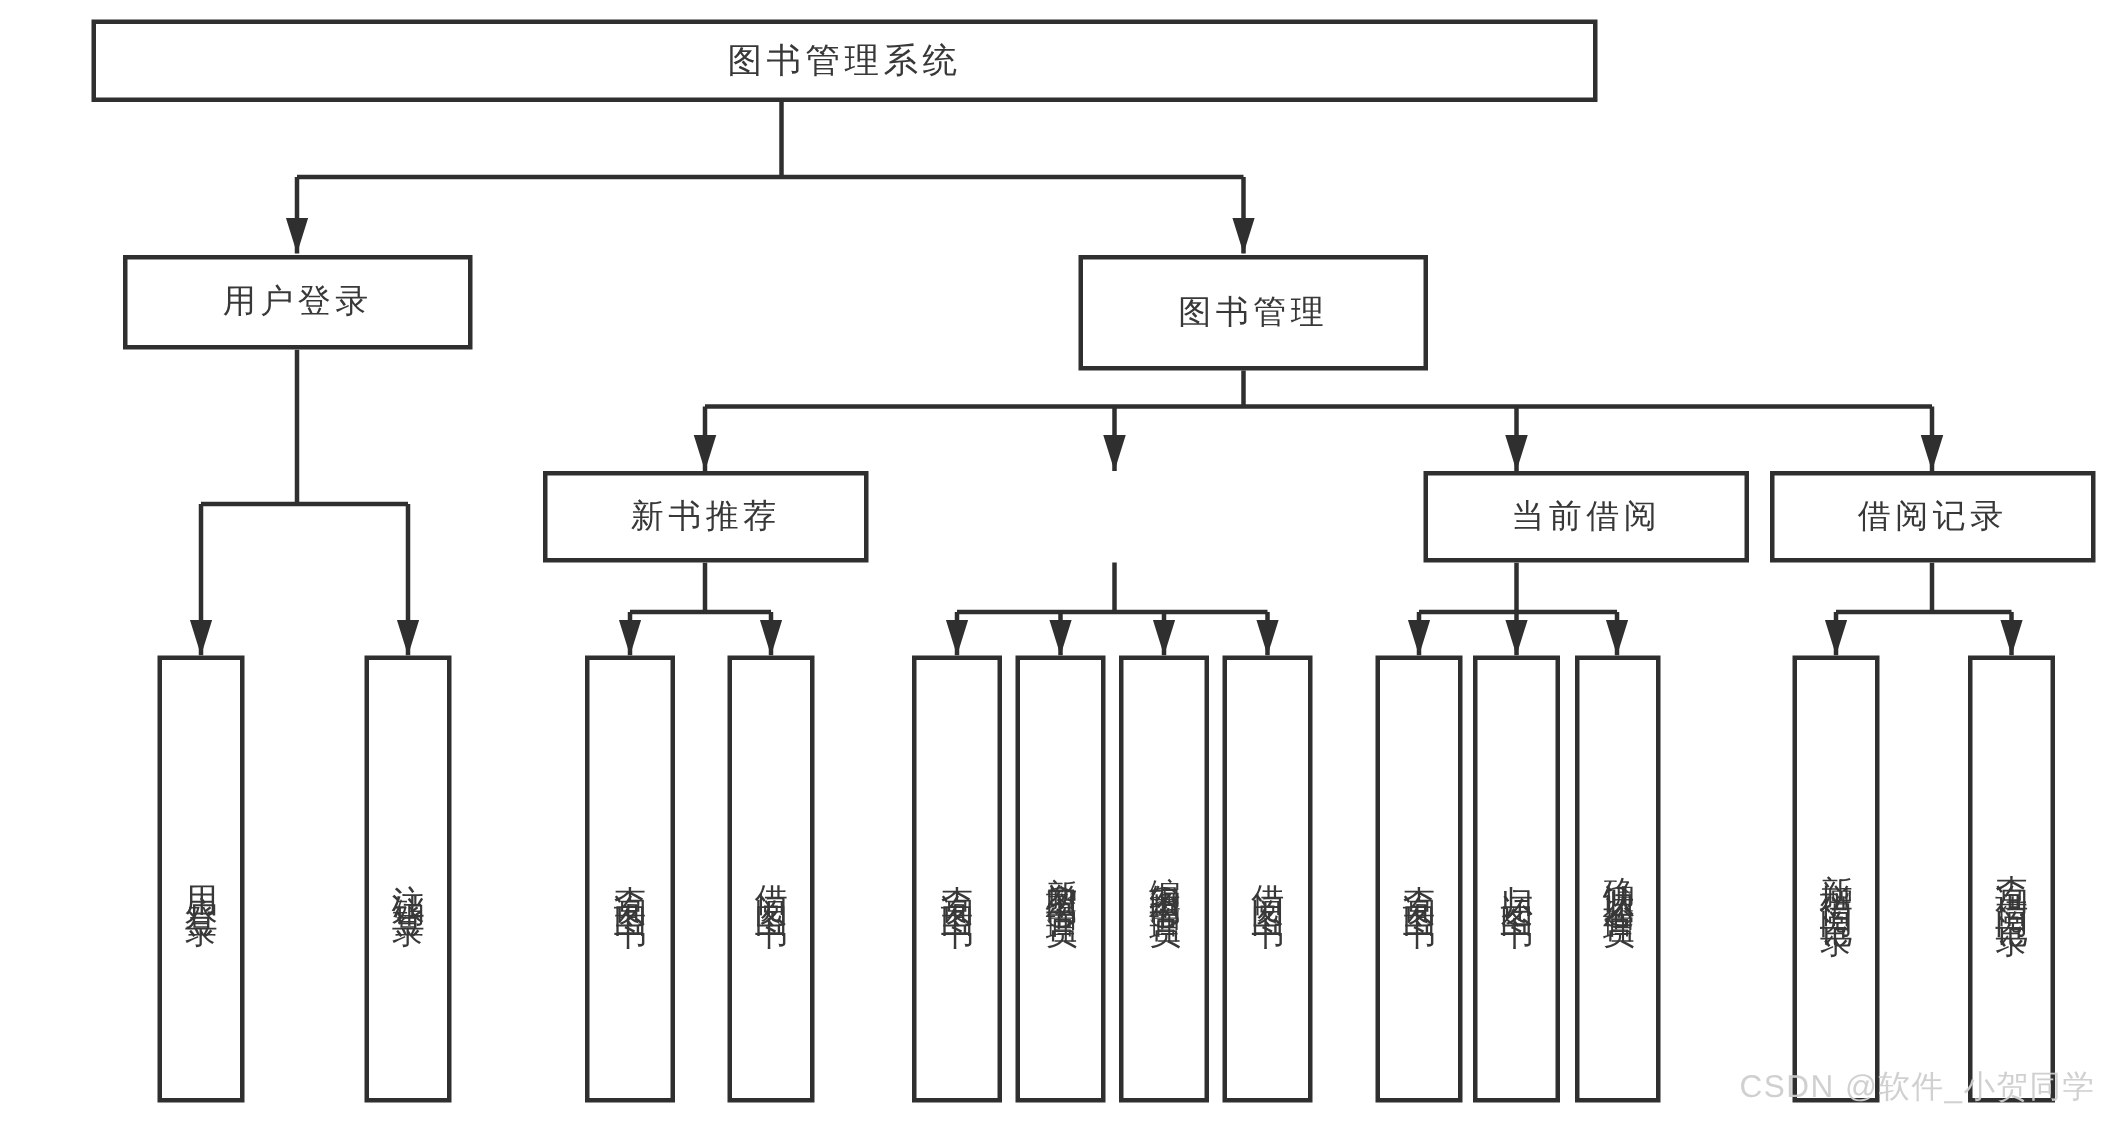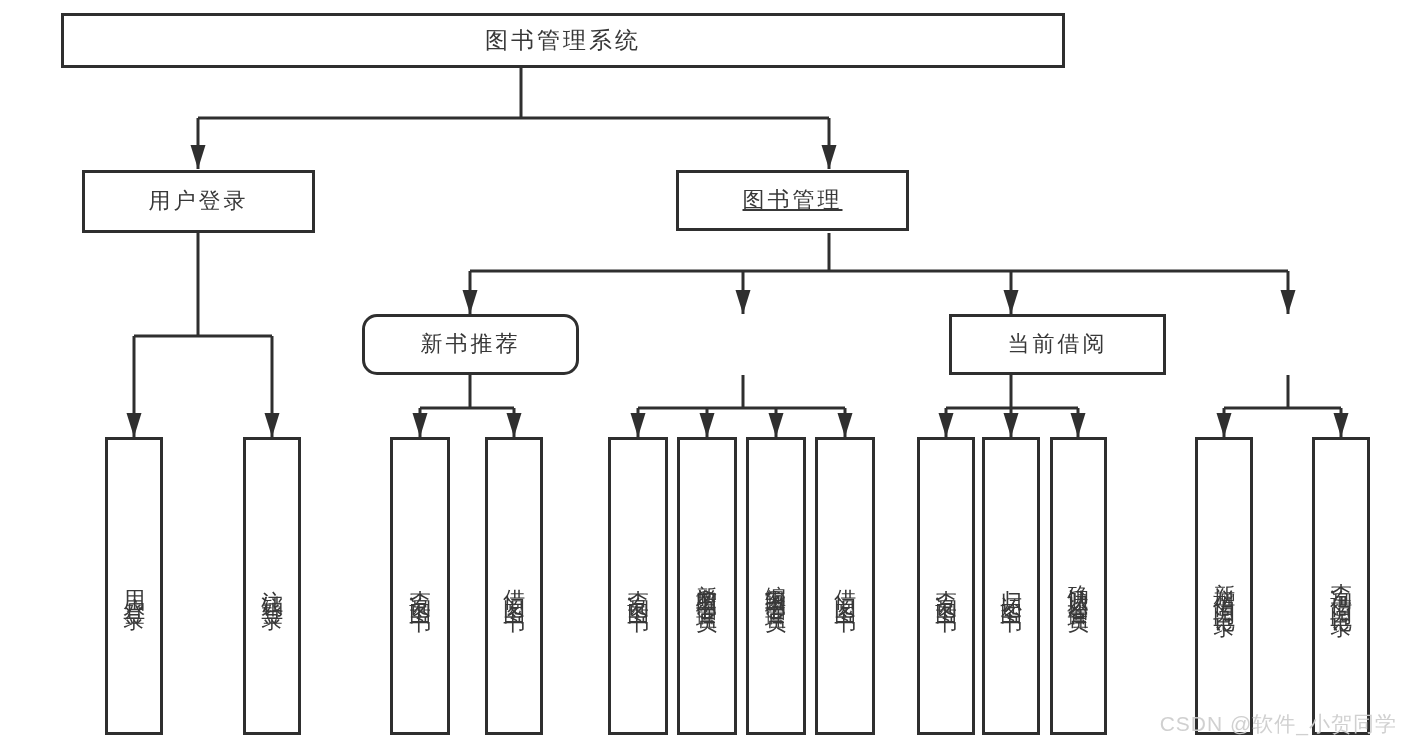--- a/index.html
+++ b/index.html
@@ -29,23 +29,23 @@
   .box .v {
     writing-mode: vertical-rl;
     text-orientation: mixed;
     letter-spacing: 7px;
     white-space: nowrap;
   }
   
   .n-root   { left: 21px;   top: 13px;  width: 1004px; height: 55px; font-size: 23px; margin-left: 40px; }
   
   .n-ulogin { left: 82px;   top: 170px; width: 233px;  height: 63px; }
-  .n-bmgmt  { left: 676px;  top: 170px; width: 233px;  height: 61px; text-decoration: underline; }
+  .n-bmgmt  { left: 719px;  top: 170px; width: 233px;  height: 77px; }
   
-  .n-nbr    { left: 362px;  top: 314px; width: 217px;  height: 61px; border-radius: 15px; }
+  .n-nbr    { left: 362px;  top: 314px; width: 217px;  height: 61px; }
   .n-bb     { left: 635px;  top: 314px; width: 217px;  height: 61px; }
   .n-cb     { left: 949px;  top: 314px; width: 217px;  height: 61px; }
   .n-br     { left: 1180px; top: 314px; width: 217px;  height: 61px; }
   
   .leaf { top: 437px; height: 298px; width: 58px; }
   .l-ul-login   { left: 105px; }
   .l-ul-logout  { left: 243px; }
   .l-nbr-query  { left: 390px; width: 60px; }
   .l-nbr-borrow { left: 485px; }
   .l-bb-query   { left: 608px; width: 60px; }
@@ -119,20 +119,21 @@
     </g>
   </svg>
 
   <div class="box n-root">图书管理系统</div>
 
   <div class="box n-ulogin">用户登录</div>
   <div class="box n-bmgmt">图书管理</div>
 
   <div class="box n-nbr">新书推荐</div>
   <div class="box n-cb">当前借阅</div>
+  <div class="box n-br">借阅记录</div>
 
   <div class="box leaf l-ul-login">
     <span class="v">用户登录</span>
   </div>
   <div class="box leaf l-ul-logout">
     <span class="v">注销登录</span>
   </div>
 
   <div class="box leaf l-nbr-query">
     <span class="v">查询图书</span>

